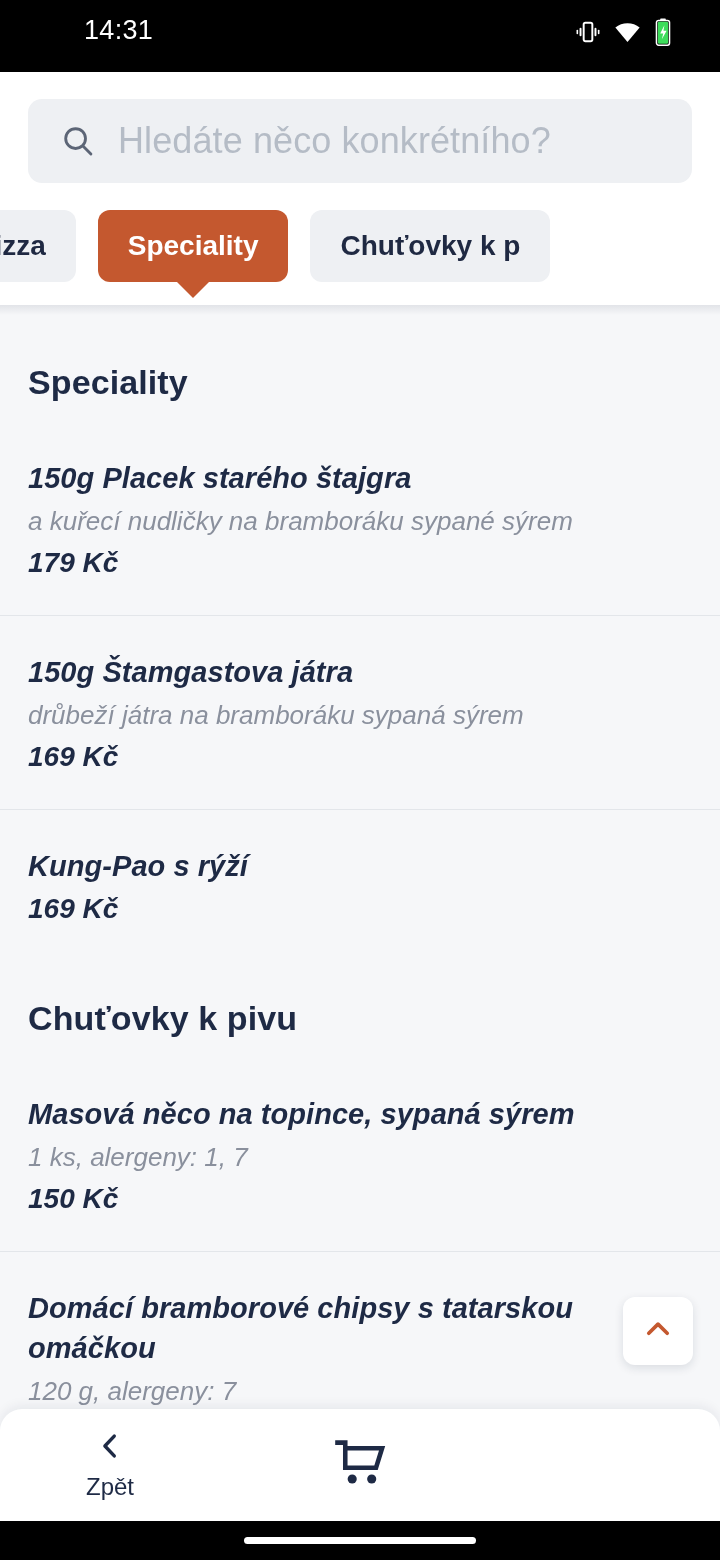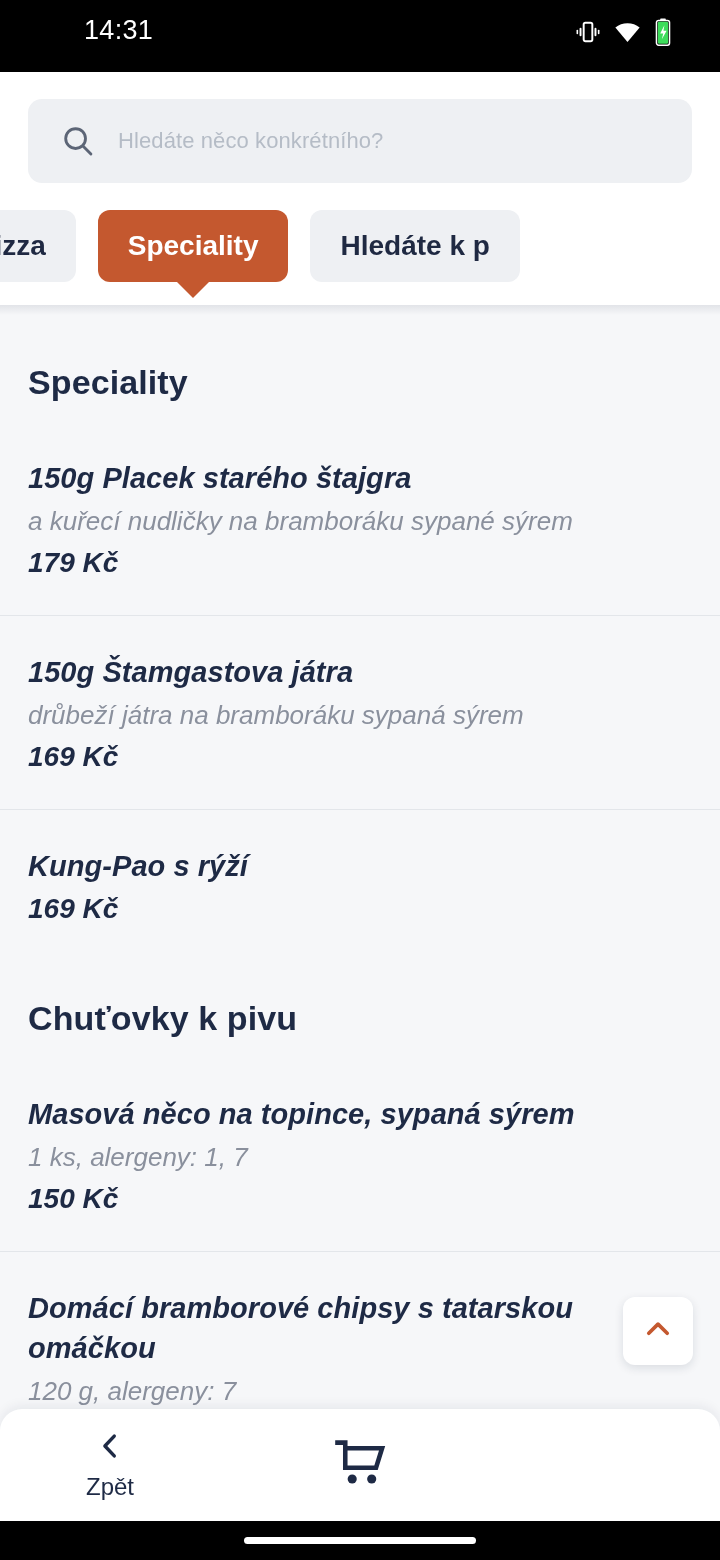--- a/index.html
+++ b/index.html
@@ -80,21 +80,21 @@
     width: 40px; height: 40px;
     flex: 0 0 40px;
     display: flex; align-items: center; justify-content: center;
     margin-right: 20px;
   }
   .search-input {
     border: 0;
     outline: 0;
     background: transparent;
     font-family: "Liberation Sans", sans-serif;
-    font-size: 22px;
+    font-size: 36px;
     color: #2b3245;
     width: 100%;
     letter-spacing: 0.1px;
   }
   .search-input::placeholder { color: #b5bcc6; }
 
   
   .tabs {
     position: absolute;
     top: 138px;
@@ -318,21 +318,21 @@
     </div>
 
     <div class="tabs">
       <div class="tab first">
         <span>ádková pizza</span>
       </div>
       <div class="tab active">
         <span>Speciality</span>
       </div>
       <div class="tab">
-        <span>Hledáte k p</span>
+        <span>Chuťovky k p</span>
       </div>
     </div>
   </div>
   <div class="header-shadow"></div>
 
   <div class="content">
 
     <div class="sp-2"></div>
     <div class="section-title first">Speciality</div>
 

